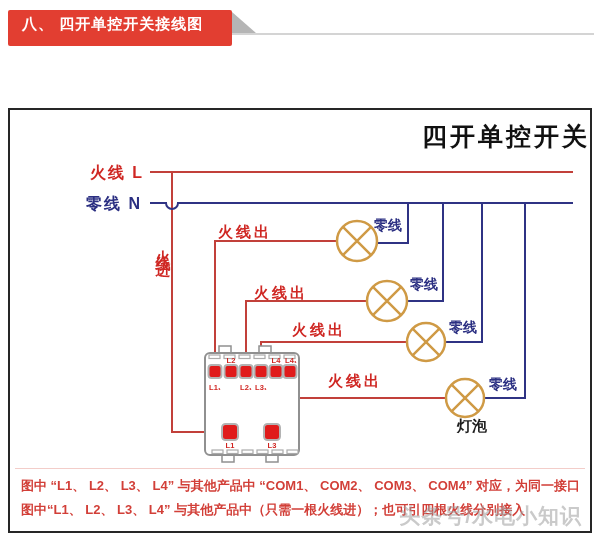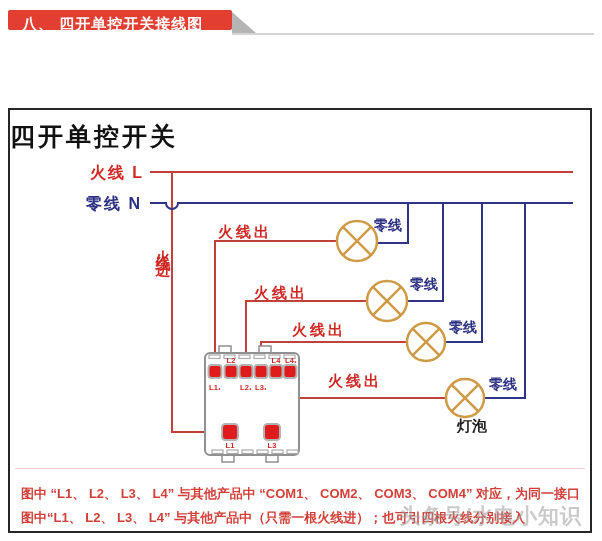--- a/index.html
+++ b/index.html
@@ -2,44 +2,44 @@
 <html><head>
 <meta charset="utf-8">
 <style>
   html,body{margin:0;padding:0;background:#fff;}
   .stage{
     position:relative;width:602px;height:541px;background:#fff;overflow:hidden;
     font-family:"Liberation Sans","DejaVu Sans",sans-serif;
   }
   
   .ribbon{
-    position:absolute;left:8px;top:10px;width:210px;height:20px;
+    position:absolute;left:8px;top:10px;width:210px;height:36px;
     background:#e23e31;color:#fff;font-size:15px;font-weight:bold;
     line-height:28px;padding-left:14px;border-radius:2px;letter-spacing:1px;
   }
   .fold{position:absolute;left:232px;top:11px;}
   .ribbon-line{position:absolute;left:232px;top:33px;width:362px;height:2px;background:#d4d4d4;}
   
   .frame{
     position:absolute;left:8px;top:108px;width:584px;height:425px;
     border:2px solid #262626;background:#fff;box-sizing:border-box;
   }
   .diagram-title{
-    position:absolute;left:0;top:10px;width:100%;text-align:left;
+    position:absolute;left:0;top:10px;width:100%;text-align:right;
     font-size:25px;font-weight:bold;color:#111;letter-spacing:3px;
   }
   .schematic{position:absolute;left:0;top:0;}
   .live-in-label{
     position:absolute;left:143px;top:128px;
     writing-mode:vertical-rl;text-orientation:upright;
     font-size:15px;font-weight:bold;color:#cf2723;letter-spacing:6px;
   }
   .footer{
     position:absolute;left:5px;right:5px;top:358px;
-    border-top:1px solid #f3cdc9;padding:13px 6px 0 6px;
+    border-top:1px solid #f3cdc9;padding:5px 6px 0 6px;
     color:#d23f38;font-weight:bold;font-size:13px;line-height:1.85;
     white-space:nowrap;
   }
   .footer p{margin:0;}
   .watermark{
     position:absolute;right:8px;bottom:1px;
     font-size:21px;font-weight:bold;color:#9f9f9f;opacity:0.55;letter-spacing:1px;
   }
   svg text{font-family:"Liberation Sans","DejaVu Sans",sans-serif;}
 </style>

